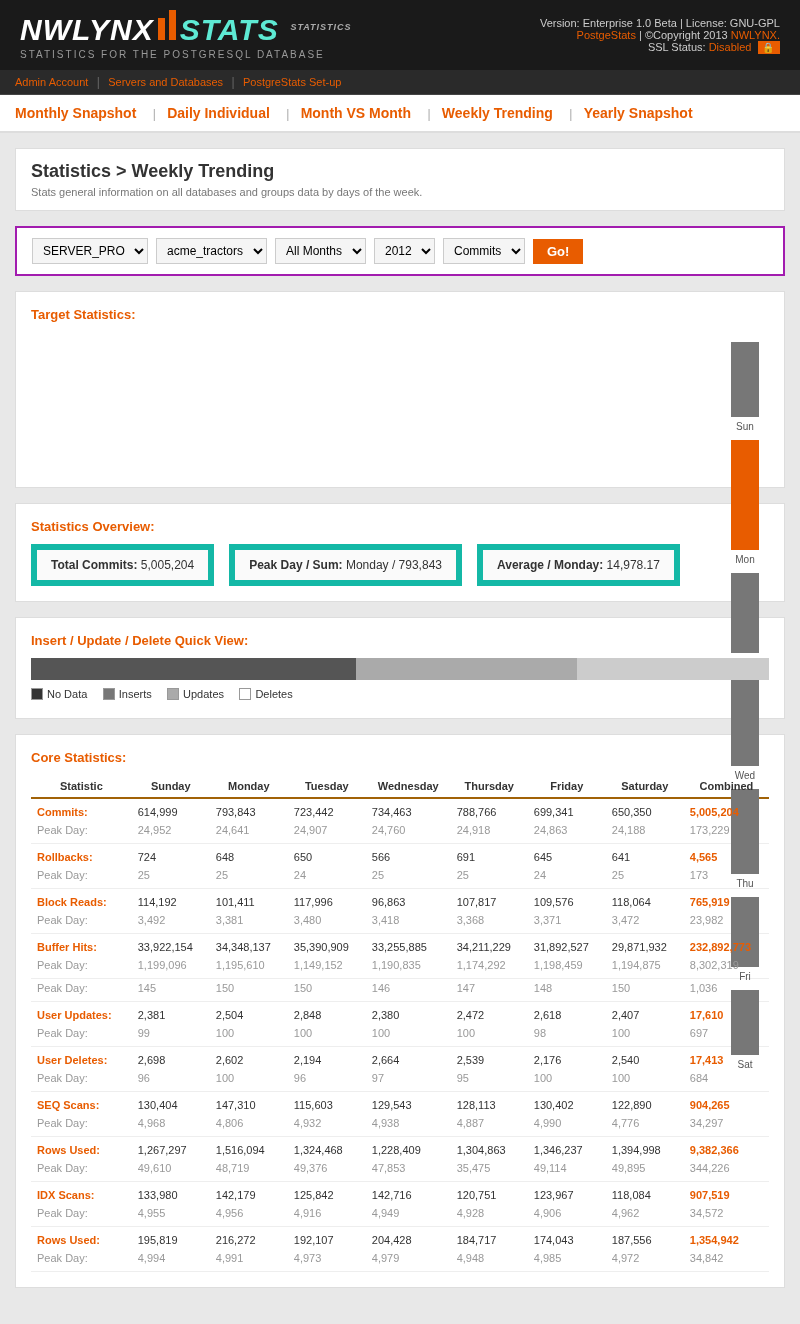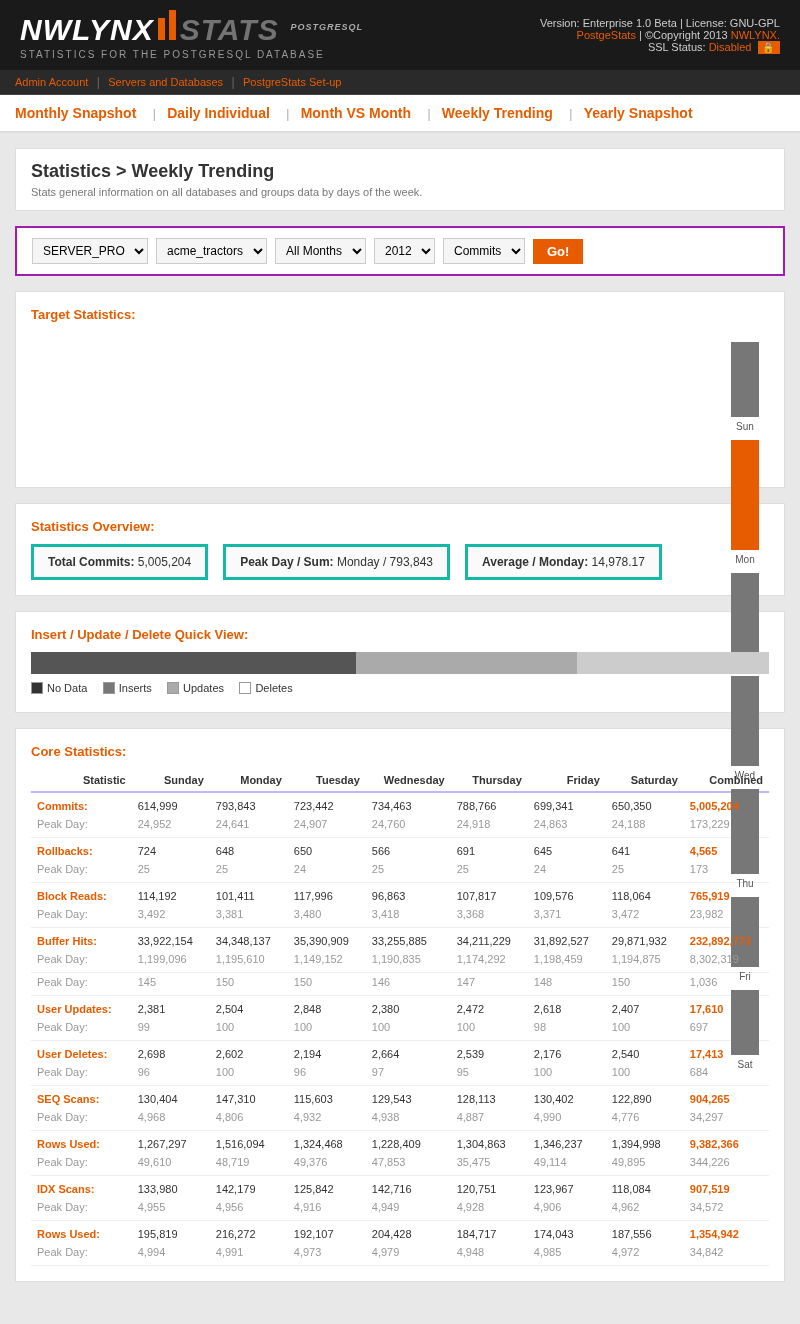--- a/index.html
+++ b/index.html
@@ -43,50 +43,50 @@
     .section-title { color: #e85c00; font-weight: bold; font-size: 13px; margin-bottom: 10px; }
 
     
     #bar-chart { display: flex; align-items: flex-end; gap: 8px; height: 140px; padding: 10px 10px 0 10px; flex-direction: column; }
     .bar-col { display: flex; flex-direction: column; align-items: center; }
     .bar { width: 28px; }
     .bar-label { font-size: 10px; color: #555; margin-top: 4px; }
 
     
     #stats-overview { display: flex; gap: 15px; }
-    .stat-box { border: 3px solid #14b8a6; padding: 8px 14px; font-size: 12px; background: #fafafa; }
+    .stat-box { border: 6px solid #14b8a6; padding: 8px 14px; font-size: 12px; background: #fafafa; }
     .stat-box strong { font-weight: bold; }
 
     
     #quick-view-bar { height: 22px; width: 100%; background: #ccc; position: relative; margin-bottom: 8px; overflow: hidden; }
     #quick-bar-dark { position: absolute; left: 0; top: 0; height: 100%; width: 44%; background: #555; }
     #quick-bar-light { position: absolute; left: 44%; top: 0; height: 100%; width: 30%; background: #aaa; }
     .legend-item { display: inline-flex; margin-right: 12px; font-size: 11px; }
     .legend-swatch { width: 12px; height: 12px; margin-right: 4px; border: 1px solid #999; display: inline-block; }
 
     
     #core-stats-table { width: 100%; border-collapse: collapse; font-size: 11px; }
-    #core-stats-table th { text-align: right; padding: 5px 6px; font-weight: bold; font-size: 11px; border-bottom: 2px solid #c4b5fd; }
+    #core-stats-table th { text-align: center; padding: 5px 6px; font-weight: bold; font-size: 11px; border-bottom: 2px solid #a16207; }
     #core-stats-table td { padding: 3px 6px; vertical-align: top; }
     #core-stats-table tr.stat-row td { padding-top: 7px; }
     #core-stats-table tr.peak-row td { color: #999; padding-bottom: 7px; border-bottom: 1px solid #eee; }
     .stat-name { color: #e85c00; font-weight: bold; }
     .combined-val { color: #e85c00; font-weight: bold; }
   </style>
 </head>
 <body>
 
 <div id="header">
   <div id="logo-area">
     <div id="logo-text">
       <span style="color:#fff; font-style:italic; font-weight:900; font-size:30px;">NWLYNX</span><span style="display:inline-block; margin:0 2px;"><svg width="22" height="30" viewBox="0 0 22 30">
             <rect x="2" y="8" width="7" height="22" fill="#e85c00"></rect>
             <rect x="13" y="0" width="7" height="30" fill="#e85c00"></rect>
-          </svg></span><span style="color:#737373; font-style:italic; font-weight:900; font-size:30px;">STATS</span>
-      <sup style="font-size:9px; color:#aaa; vertical-align:super; margin-left:3px;">POSTGRESQL</sup>
+          </svg></span><span style="color:#5eead4; font-style:italic; font-weight:900; font-size:30px;">STATS</span>
+      <sup style="font-size:9px; color:#aaa; vertical-align:super; margin-left:3px;">STATISTICS</sup>
     </div>
     <div id="logo-sub">STATISTICS FOR THE POSTGRESQL DATABASE</div>
   </div>
   <div id="header-right">
     <div>Version: Enterprise 1.0 Beta | License: GNU-GPL</div>
     <div>
       <a href="#">PostgeStats</a>
       <span> | <span>©Copyright 2013</span> </span>
       <a href="#">NWLYNX.</a>
     </div>

